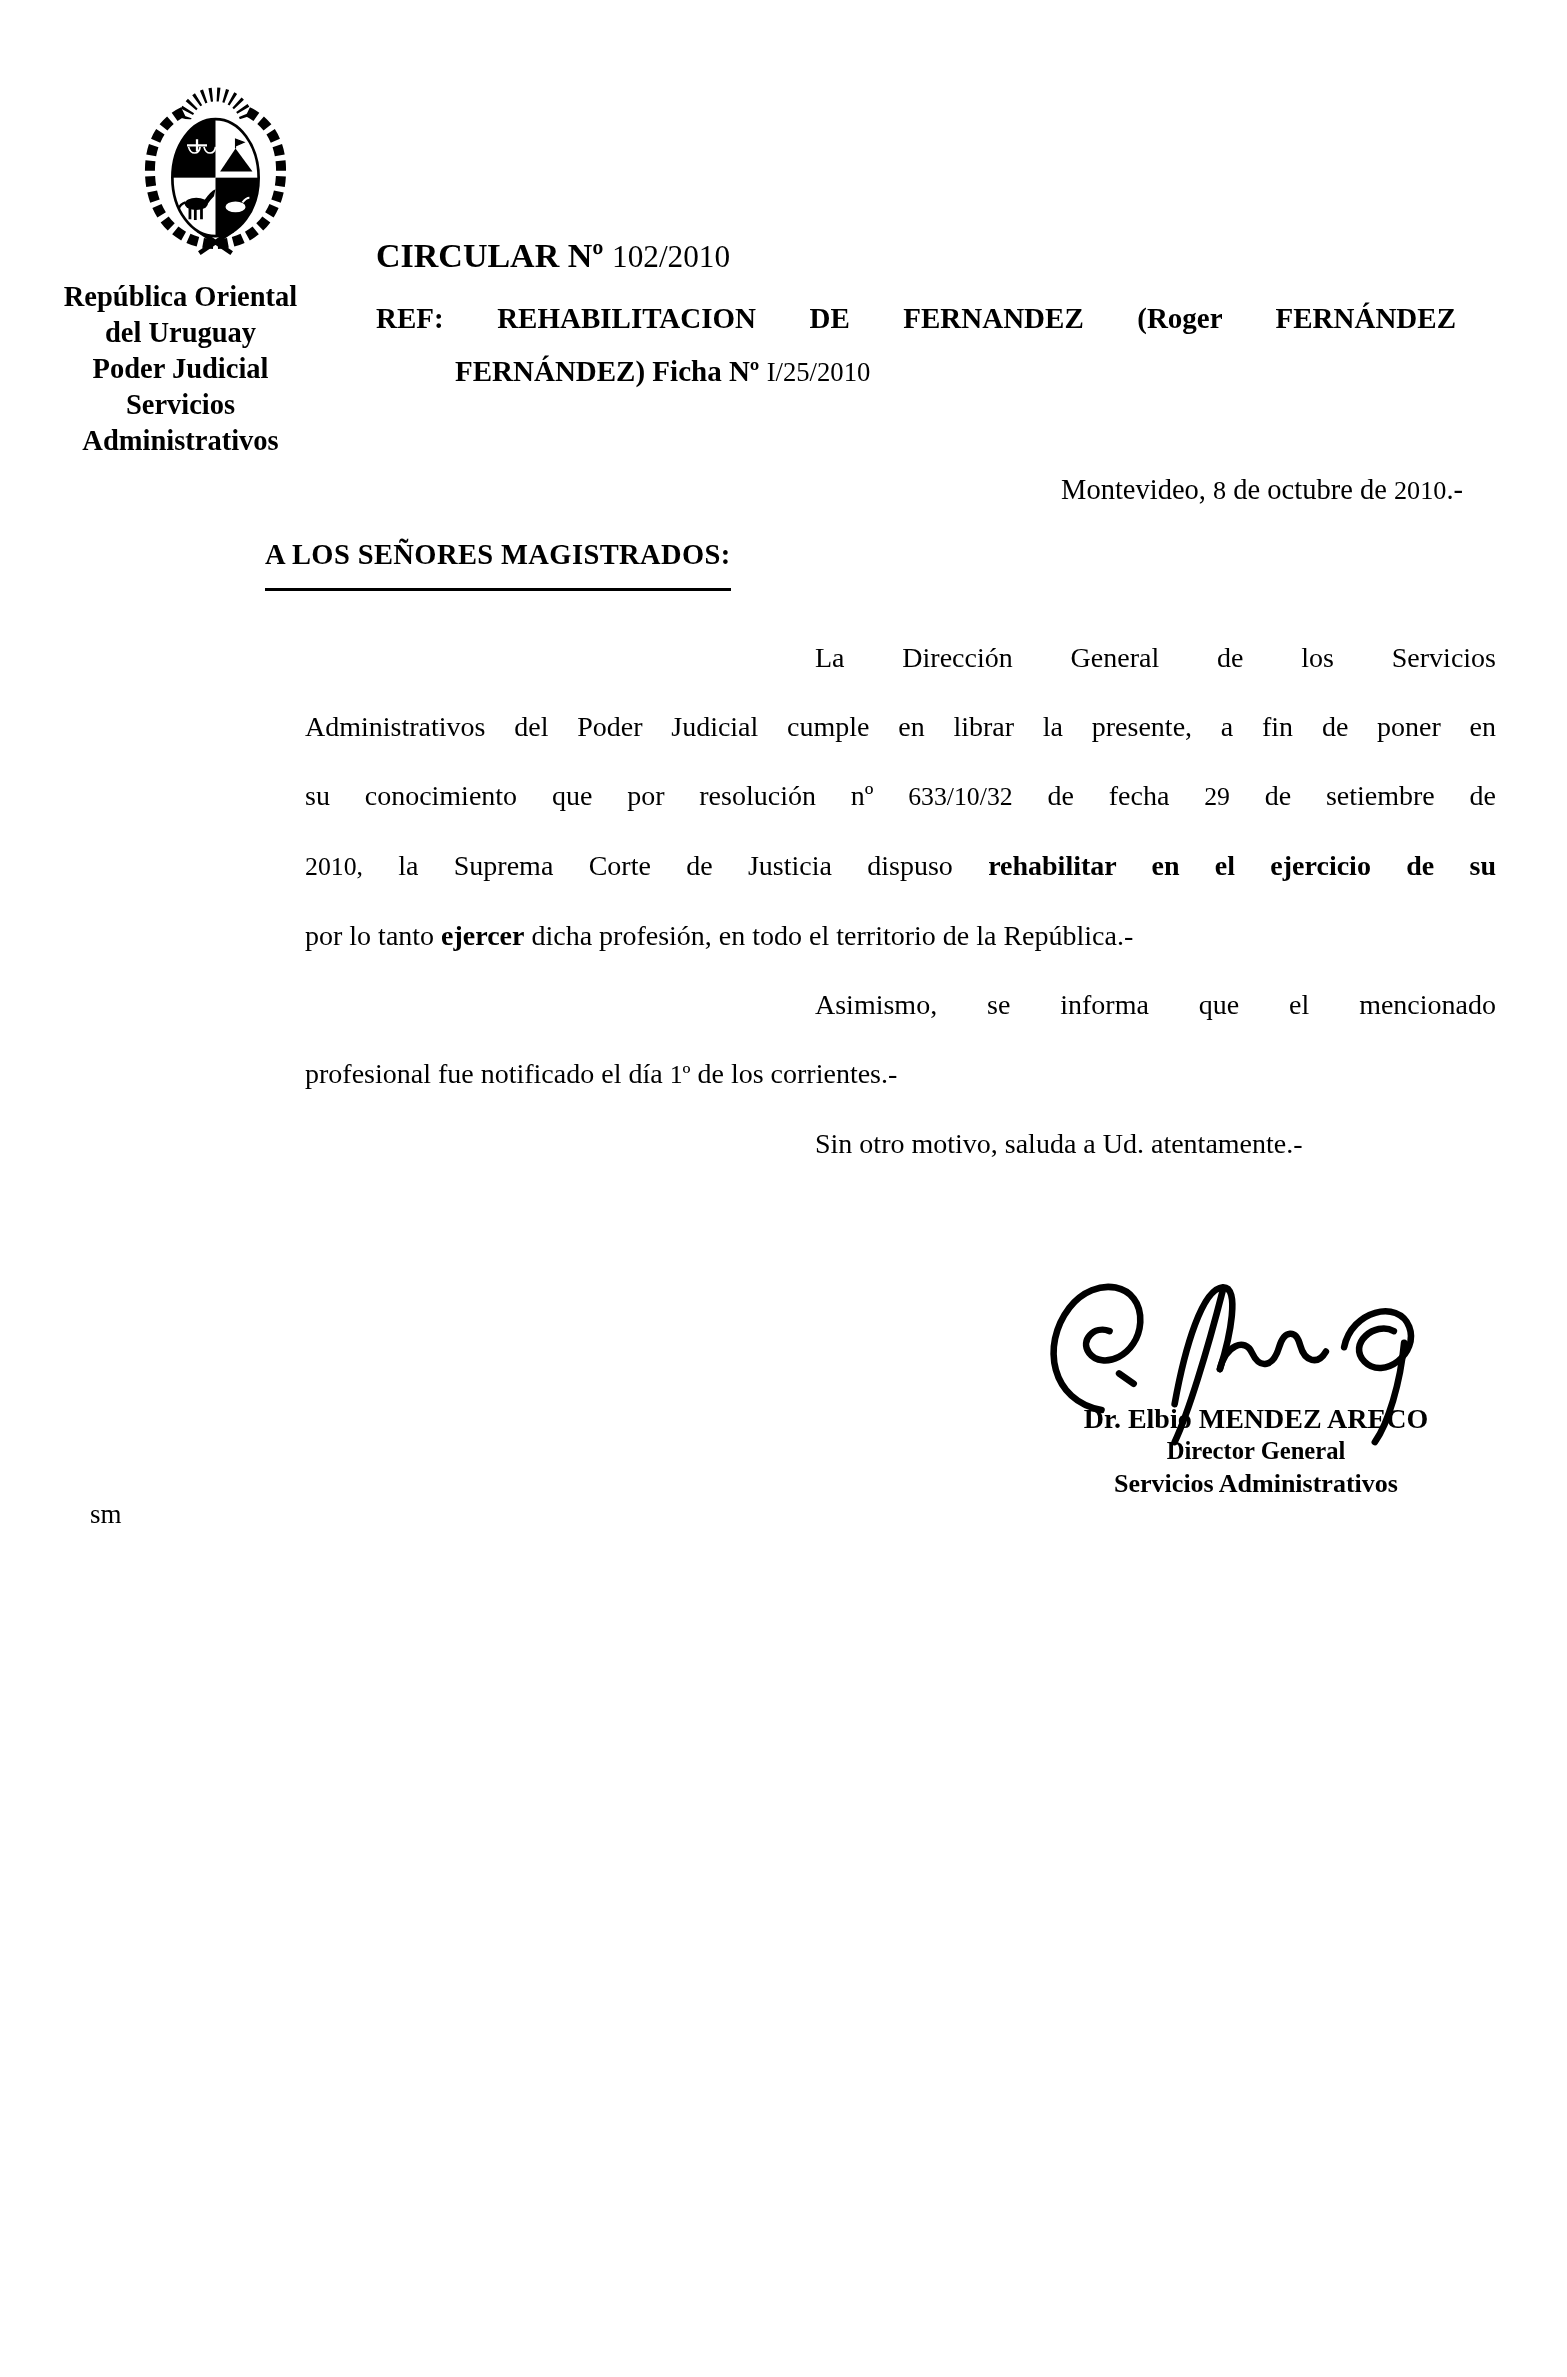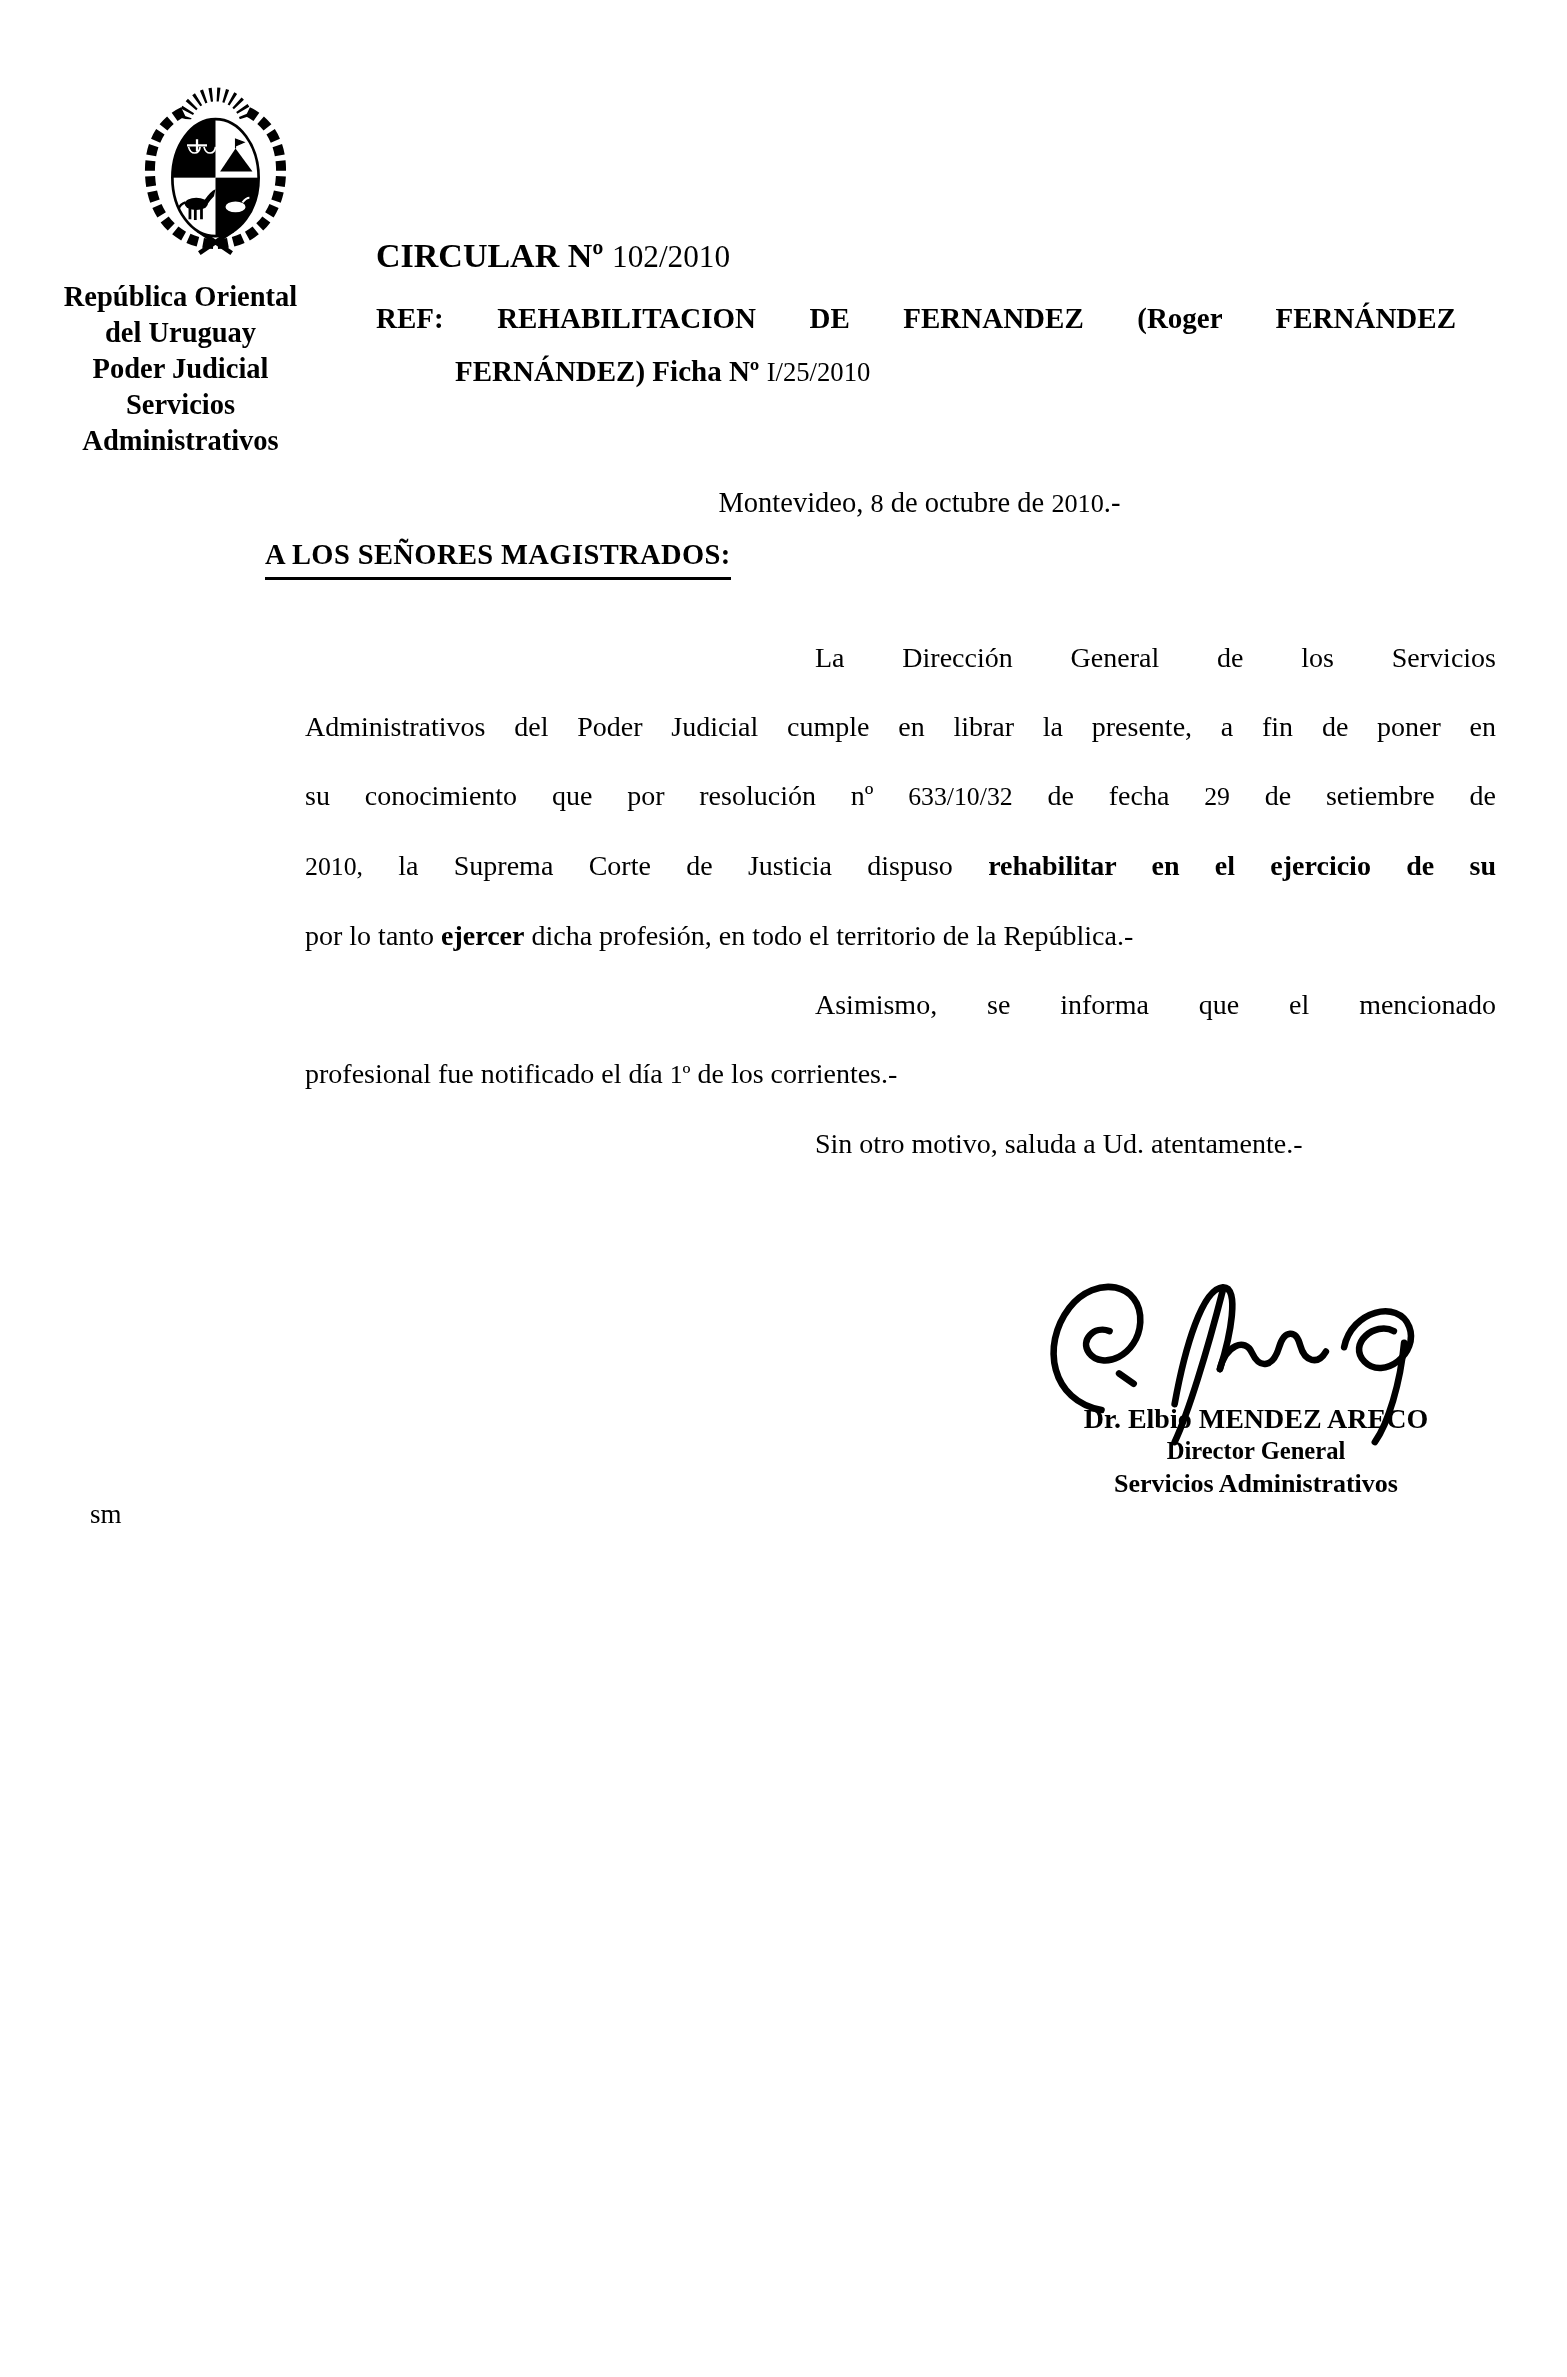--- a/index.html
+++ b/index.html
@@ -19,26 +19,26 @@
     letter-spacing:0px;
   }
   
   #header-block{position:absolute;left:376px;top:238px;width:1080px;}
   #circular-line{font-size:34px;font-weight:700;line-height:36px;}
   #ref-line1{margin-top:25px;font-size:29px;font-weight:700;line-height:36px;
     text-align:justify;text-align-last:justify;}
   #ref-line2{margin-top:17.4px;padding-left:79px;font-size:29px;font-weight:700;line-height:36px;}
   
   #date-line{position:absolute;left:376px;top:472px;width:1087px;
-    text-align:center;font-size:28.5px;line-height:36px;margin-top:13px;}
+    text-align:right;font-size:28.5px;line-height:36px;}
   
   #addressee{position:absolute;left:265px;top:539px;}
   #addressee span{
     display:inline-block;font-size:28.5px;font-weight:700;
-    border-bottom:3.2px solid #000;padding-bottom:6px;letter-spacing:0.4px;
+    border-bottom:3.2px solid #000;padding-bottom:17px;letter-spacing:0.4px;
   }
   
   #body-text{position:absolute;left:265px;top:623px;width:1191px;
     font-size:28px;line-height:69px;}
   .bline{width:100%;margin-left:40px;}
   .bline.jl{text-align:justify;text-align-last:justify;}
   .bline.ind{padding-left:510px;box-sizing:border-box;}
   .seg-b{font-weight:700;}
   .seg-n{font-weight:400;font-size:0.92em;}
   .seg-bc{font-weight:700;font-size:0.96em;}

